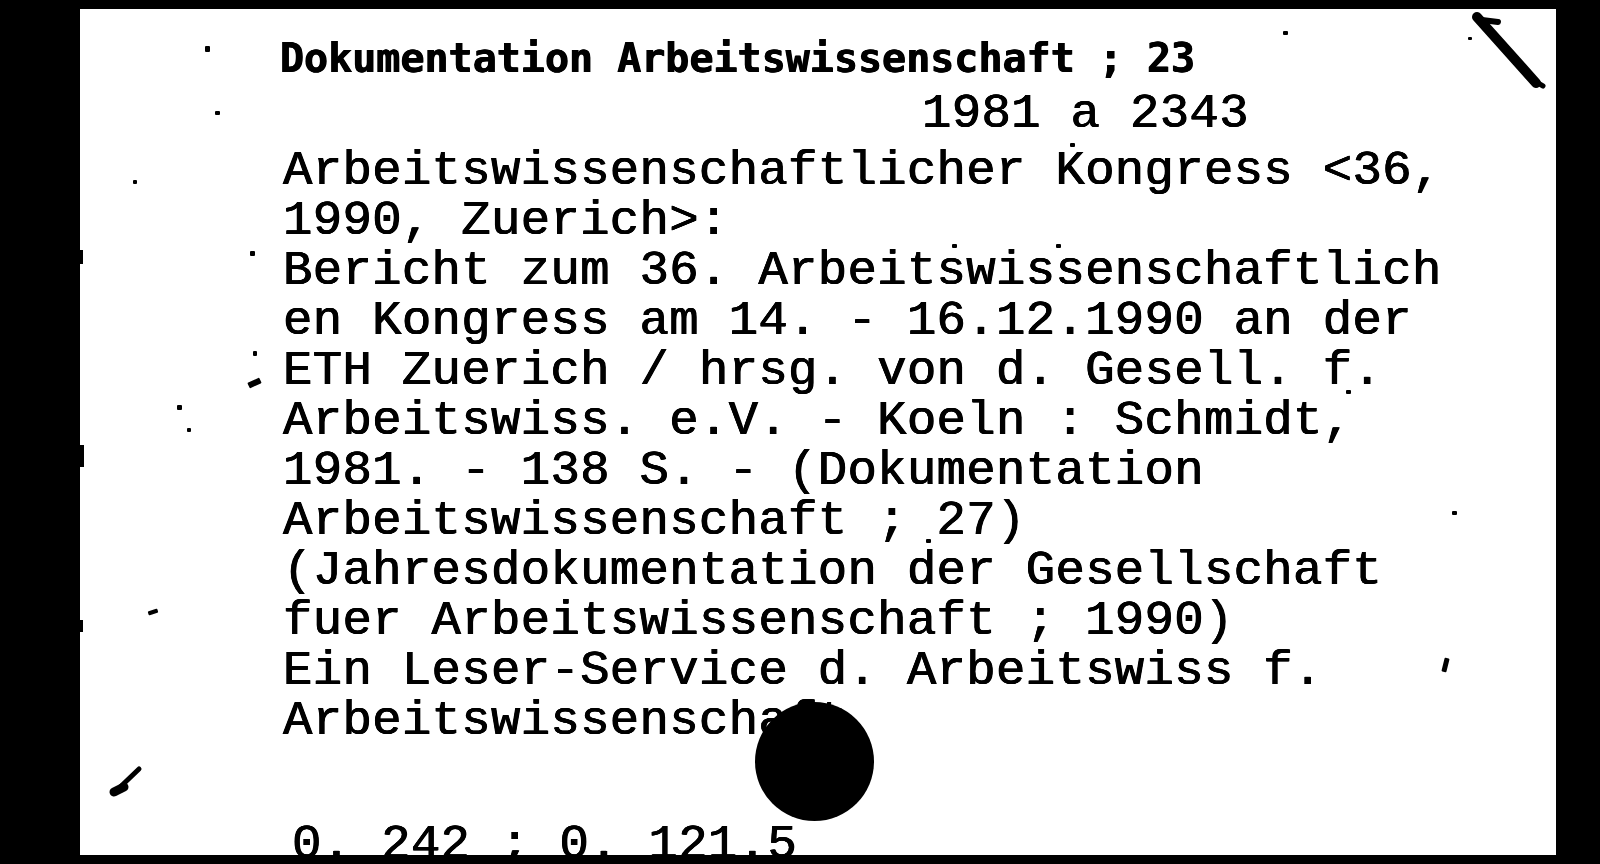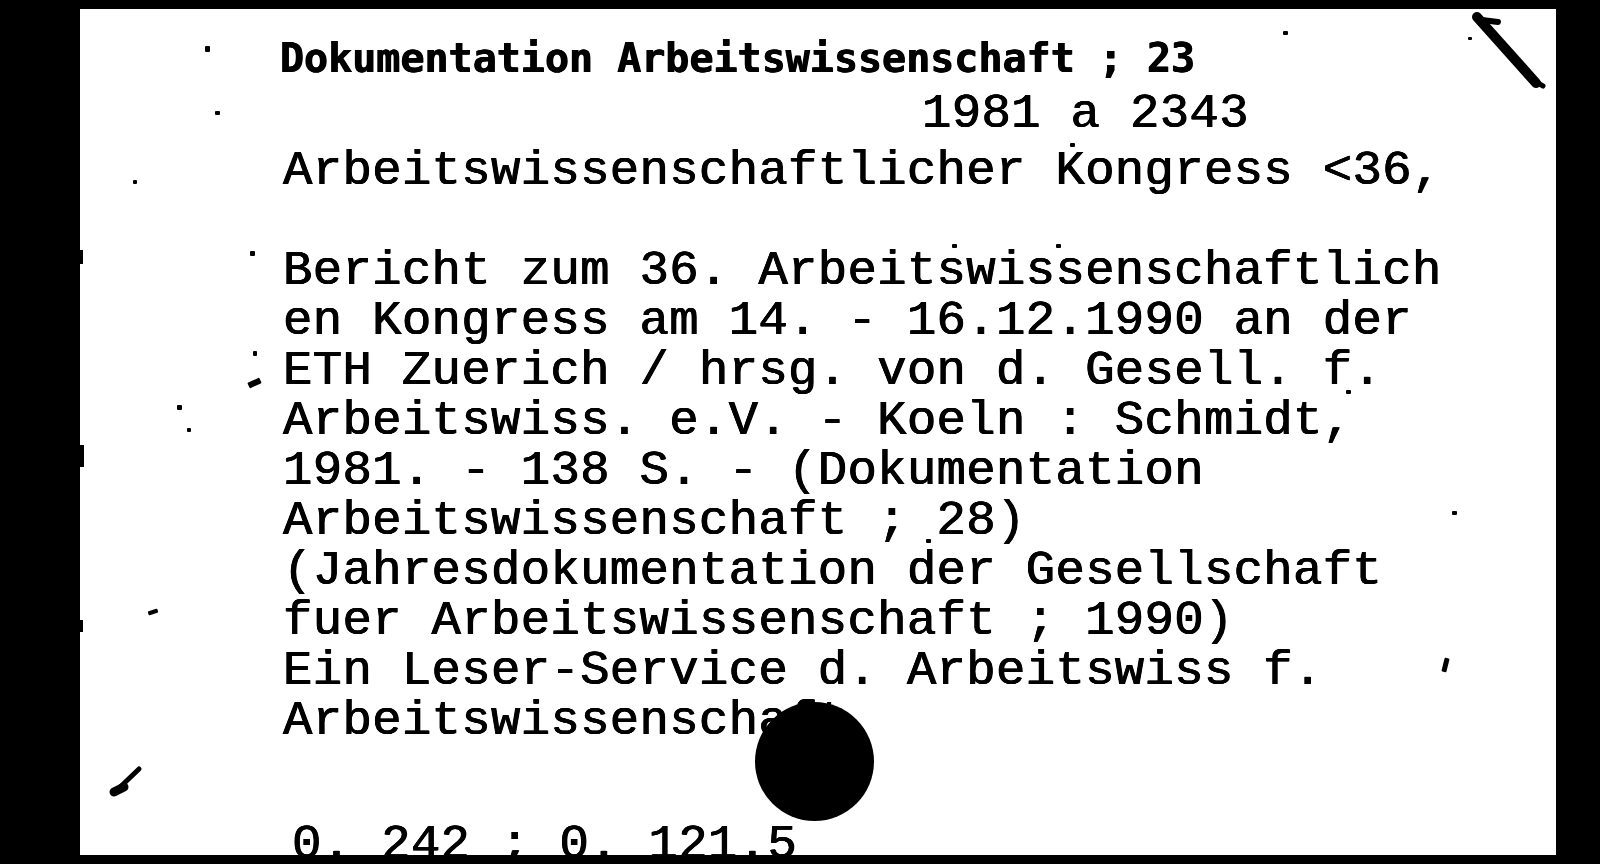--- a/index.html
+++ b/index.html
@@ -39,26 +39,27 @@
 </head>
 <body>
 
 <div class="scan">
 
   <div class="series-header">Dokumentation Arbeitswissenschaft ; 23</div>
 
   <div class="typeline accession">1981 a 2343</div>
 
   <div class="typeline" style="top:146px">Arbeitswissenschaftlicher Kongress &lt;36,</div>
+  <div class="typeline" style="top:196px">1990, Zuerich&gt;:</div>
   <div class="typeline" style="top:246px">Bericht zum 36. Arbeitswissenschaftlich</div>
   <div class="typeline" style="top:296px">en Kongress am 14. - 16.12.1990 an der</div>
   <div class="typeline" style="top:396px">Arbeitswiss. e.V. - Koeln : Schmidt,</div>
   <div class="typeline" style="top:346px">ETH Zuerich / hrsg. von d. Gesell. f.</div>
   <div class="typeline" style="top:446px">1981. - 138 S. - (Dokumentation</div>
-  <div class="typeline" style="top:496px">Arbeitswissenschaft ; 28)</div>
+  <div class="typeline" style="top:496px">Arbeitswissenschaft ; 27)</div>
   <div class="typeline" style="top:546px">(Jahresdokumentation der Gesellschaft</div>
   <div class="typeline" style="top:596px">fuer Arbeitswissenschaft ; 1990)</div>
   <div class="typeline" style="top:646px">Ein Leser-Service d. Arbeitswiss f.</div>
   <div class="typeline" style="top:696px">Arbeitswissenschaft</div>
 
   <div class="typeline callnum">0. 242 ; 0. 121.5</div>
 
   <div class="hole-punch"></div>
 
   <svg class="penmarks" viewBox="0 0 1600 864">

